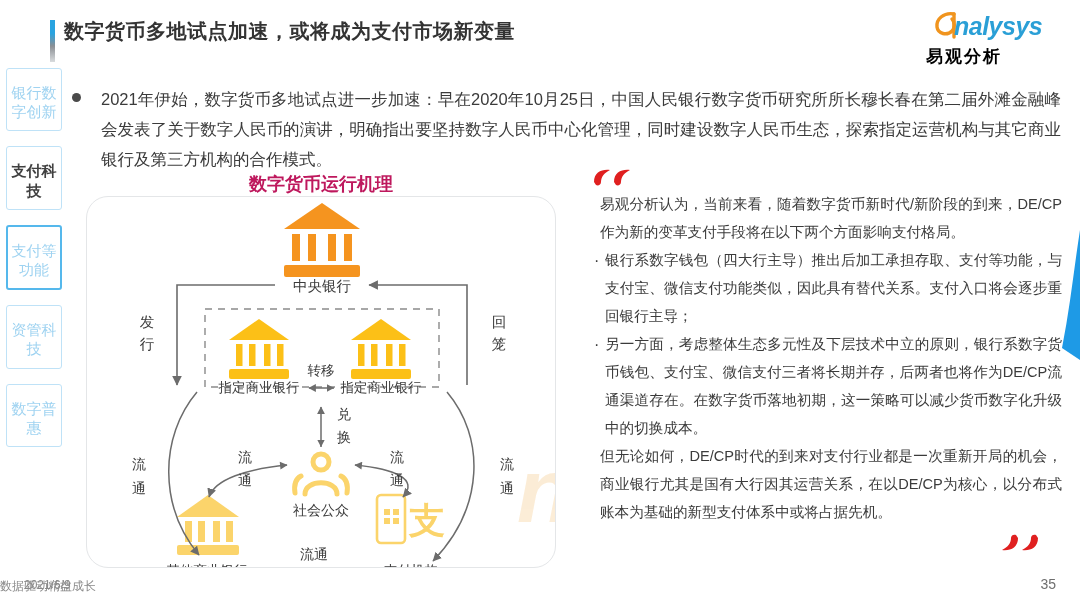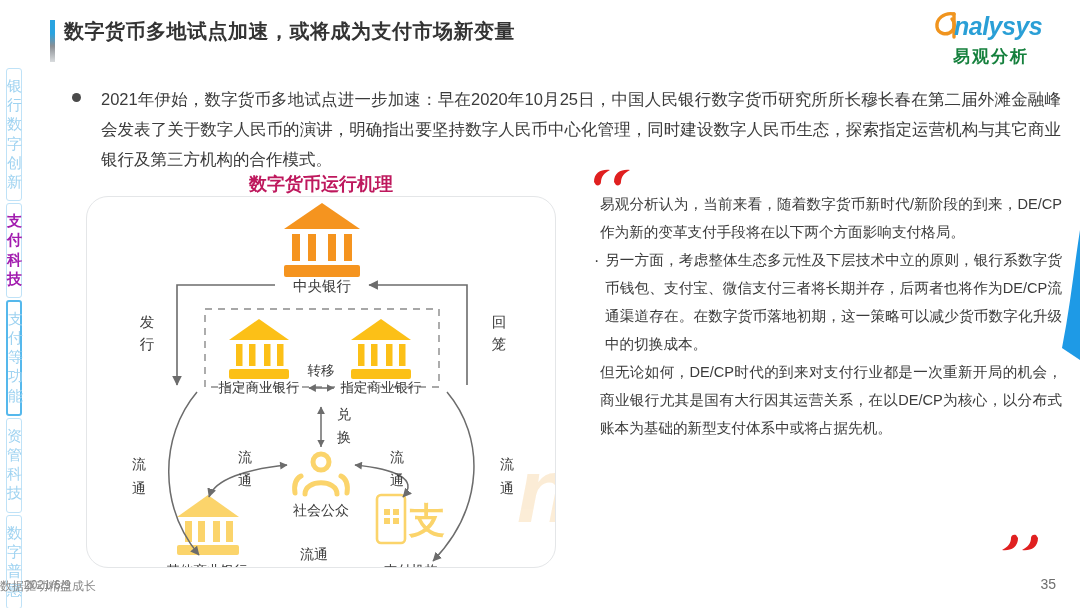--- a/index.html
+++ b/index.html
@@ -14,44 +14,44 @@
   
   .title-accent {
     position: absolute; left: 50px; top: 20px; width: 5px; height: 42px;
     background: linear-gradient(to bottom, #29a3e0 0%, #29a3e0 32%, #8b8f94 62%, #d9dcde 100%);
   }
   .page-title {
     position: absolute; left: 64px; top: 18px;
     font-size: 20px; font-weight: bold; color: #333333;
     letter-spacing: 0.5px; white-space: nowrap;
   }
-  .logo { position: absolute; right: 24px; top: 12px; width: 130px; text-align: center; }
+  .logo { position: absolute; right: 24px; top: 12px; width: 130px; text-align: left; }
   .logo-row { position: relative; height: 30px; }
   .logo-swoosh { position: absolute; left: 8px; top: -2px; }
   .logo-word {
     position: absolute; left: 28px; top: 0px;
     font-size: 25px; font-style: italic; font-weight: bold;
     color: #2a9fd6; letter-spacing: -0.5px;
   }
   .logo-cn {
     margin-top: 3px; font-size: 17px; font-weight: bold;
-    color: #15803d; letter-spacing: 2px;
+    color: #000000; letter-spacing: 2px;
   }
 
   
   .sidebar { position: absolute; left: 6px; top: 68px; width: 40px; }
   .side-tab {
-    width: 16px; border: 1px solid #bfe2f7; border-radius: 3px;
-    margin-bottom: 2px; padding: 7px 0 9px 0;
+    width: 56px; border: 1px solid #bfe2f7; border-radius: 3px;
+    margin-bottom: 15px; padding: 14px 0 9px 0;
     text-align: center; font-size: 15px; line-height: 1.28;
     color: #9fd3f1; writing-mode: horizontal-tb; background: #fff;
   }
   .side-tab span { display: block; }
   .side-tab.active {
-    color: #a21caf; font-weight: bold; border-color: #bfe2f7;
+    color: #404040; font-weight: bold; border-color: #bfe2f7;
   }
   .side-tab.highlight { border: 2px solid #55b8ec; }
 
   
   .bullet-dot {
     position: absolute; left: 72px; top: 93px;
     width: 9px; height: 9px; border-radius: 50%; background: #4a4a4a;
   }
   .bullet-text {
     position: absolute; left: 101px; top: 84px; width: 960px;
@@ -270,20 +270,21 @@
 
   <span class="quote-open">
     <svg width="42" height="20" viewBox="0 0 42 20">
       <path d="M2 14 C2 4, 10 1, 18 2 C12 5, 9 9, 9 14 C9 17, 6 18, 4 17 Z" fill="#e02020"></path>
       <path d="M22 14 C22 4, 30 1, 38 2 C32 5, 29 9, 29 14 C29 17, 26 18, 24 17 Z" fill="#e02020"></path>
     </svg>
   </span>
 
   <div class="right-text">
     <div class="rt-para">易观分析认为，当前来看，随着数字货币新时代/新阶段的到来，DE/CP作为新的变革支付手段将在以下两个方面影响支付格局。</div>
+    <div class="rt-li">银行系数字钱包（四大行主导）推出后加工承担存取、支付等功能，与支付宝、微信支付功能类似，因此具有替代关系。支付入口将会逐步重回银行主导；</div>
     <div class="rt-li">另一方面，考虑整体生态多元性及下层技术中立的原则，银行系数字货币钱包、支付宝、微信支付三者将长期并存，后两者也将作为DE/CP流通渠道存在。在数字货币落地初期，这一策略可以减少货币数字化升级中的切换成本。</div>
     <div class="rt-para">但无论如何，DE/CP时代的到来对支付行业都是一次重新开局的机会，商业银行尤其是国有大行因其运营关系，在以DE/CP为核心，以分布式账本为基础的新型支付体系中或将占据先机。</div>
   </div>
 
   <span class="quote-close">
     <svg width="42" height="20" viewBox="0 0 42 20">
       <path d="M18 4 C18 14, 10 17, 2 16 C8 13, 11 9, 11 4 C11 1, 14 0, 16 1 Z" fill="#e02020"></path>
       <path d="M38 4 C38 14, 30 17, 22 16 C28 13, 31 9, 31 4 C31 1, 34 0, 36 1 Z" fill="#e02020"></path>
     </svg>
   </span>

